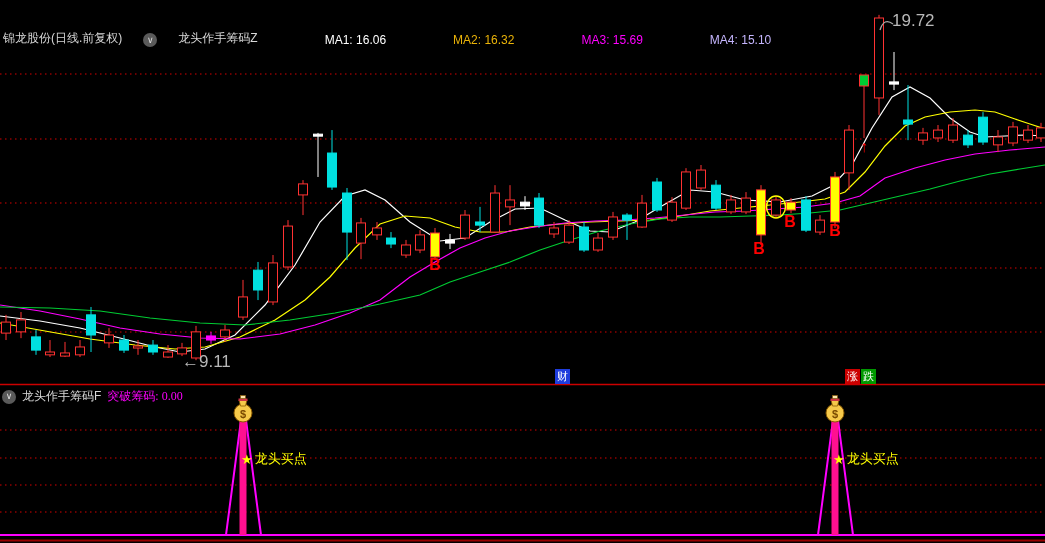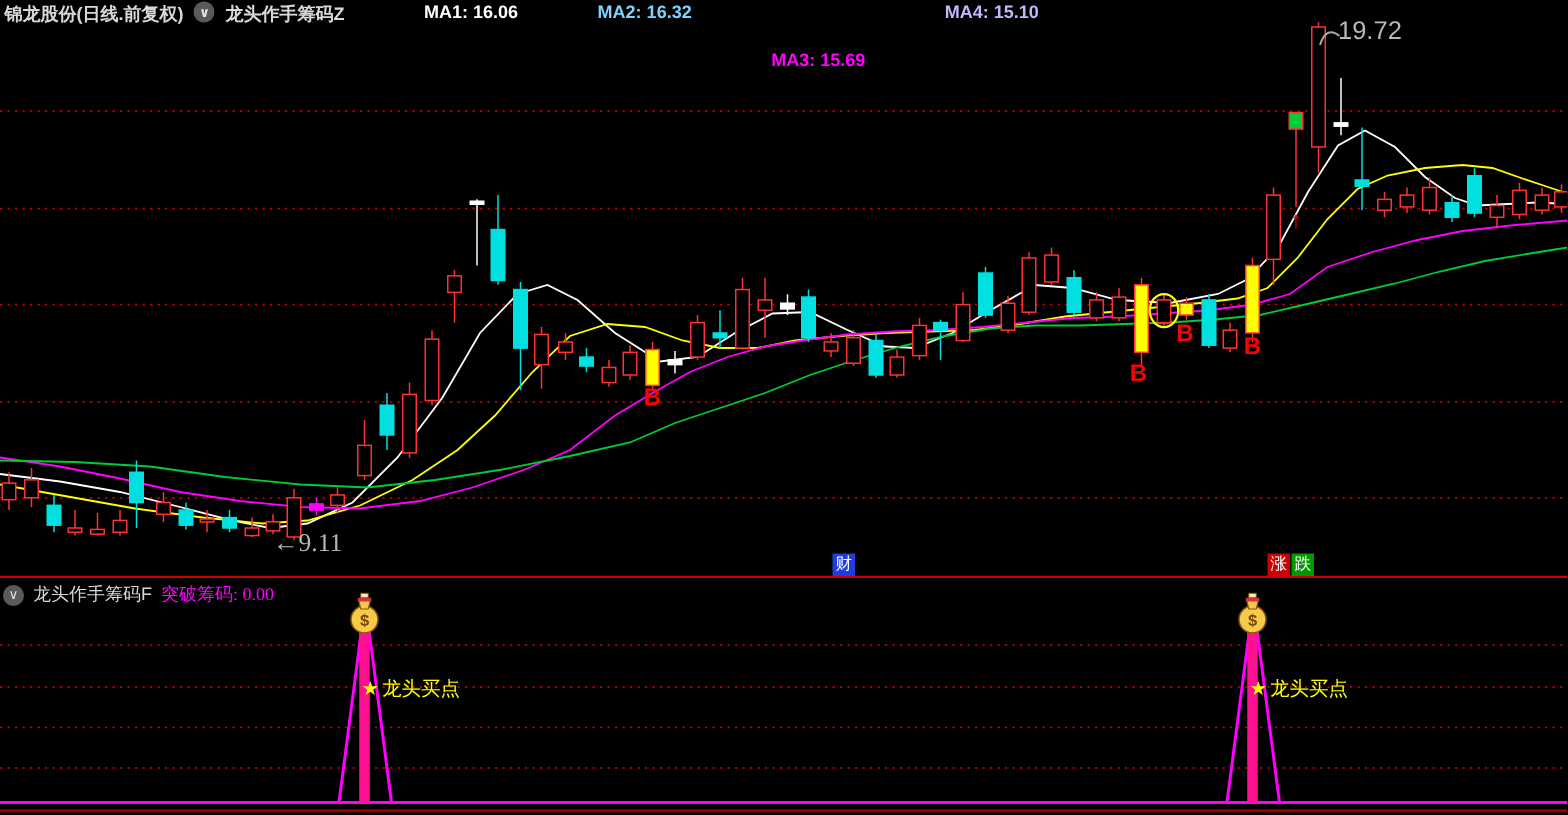--- a/index.html
+++ b/index.html
@@ -1,26 +1,26 @@
 <!DOCTYPE html>
 <html><head>
 <meta charset="utf-8">
 <style>
   html,body{margin:0;padding:0;background:#000;}
   .screen{position:relative;width:1045px;height:543px;background:#000;overflow:hidden;
           font-family:"Liberation Sans","DejaVu Sans",sans-serif;}
   #chart-svg{position:absolute;left:0;top:0;}
-  .titlebar{position:absolute;left:3px;top:1px;display:flex;align-items:flex-start;gap:7px;
-            font-size:12px;color:#d8d8d8;white-space:nowrap;z-index:5;font-weight:bold;}
+  .titlebar{position:absolute;left:3px;top:1px;display:flex;align-items:flex-end;gap:21px;
+            font-size:12px;color:#d8d8d8;white-space:nowrap;z-index:5;}
   .subtitlebar{position:absolute;left:2px;top:388px;display:flex;align-items:center;gap:6px;
             font-size:12px;color:#d8d8d8;white-space:nowrap;z-index:5;}
   .chev{width:14px;height:14px;border-radius:50%;background:#5a5a5a;color:#e0e0e0;
         display:flex;align-items:center;justify-content:center;font-size:9px;line-height:1;}
   .ma{white-space:nowrap;padding-left:46px;}
-  .ma1{color:#ffffff;}.ma2{color:#7dd3fc;}.ma3{color:#ff00ff;margin-top:32px;}.ma4{color:#c4b5fd;}
+  .ma1{color:#ffffff;}.ma2{color:#eab308;}.ma3{color:#ff00ff;margin-top:32px;}.ma4{color:#c4b5fd;}
   .magenta-txt{color:#ff00ff;font-family:Liberation Serif, serif;}
   .annot{position:absolute;color:#b8b8b8;font-size:17px;white-space:nowrap;z-index:5;}
   .flag{position:absolute;top:369px;width:15px;height:15px;font-size:11px;line-height:15px;
         text-align:center;color:#fff;z-index:5;}
   .flag-cai{left:555px;background:#1f3ddd;}
   .flag-zhang{left:845px;background:#cc0000;}
   .flag-die{left:861px;background:#009900;}
   .buylabel{position:absolute;top:450px;color:#ffff00;font-size:13px;display:flex;
             align-items:center;gap:2px;white-space:nowrap;z-index:5;}
   .buylabel-1{left:241px;}
@@ -231,21 +231,21 @@
         <span>∨</span>
       </span>
     <span>龙头作手筹码Z</span>
     <span class="ma ma1"><span>MA1:</span> <span>16.06</span></span>
     <span class="ma ma2"><span>MA2:</span> <span>16.32</span></span>
     <span class="ma ma3"><span>MA3:</span> <span>15.69</span></span>
     <span class="ma ma4"><span>MA4:</span> <span>15.10</span></span>
   </div>
 
   <span class="annot" style="left:892px;top:11px;">19.72</span>
-  <span class="annot" style="left:182px;top:352px;font-family:Liberation Serif, serif;">←9.11</span>
+  <span class="annot" style="left:182px;top:352px;">←9.11</span>
 
   <span class="flag flag-cai">财</span>
   <span class="flag flag-zhang">涨</span>
   <span class="flag flag-die">跌</span>
 
   <div class="subtitlebar">
     <span class="chev">
         <span>∨</span>
       </span>
     <span>龙头作手筹码F</span>

